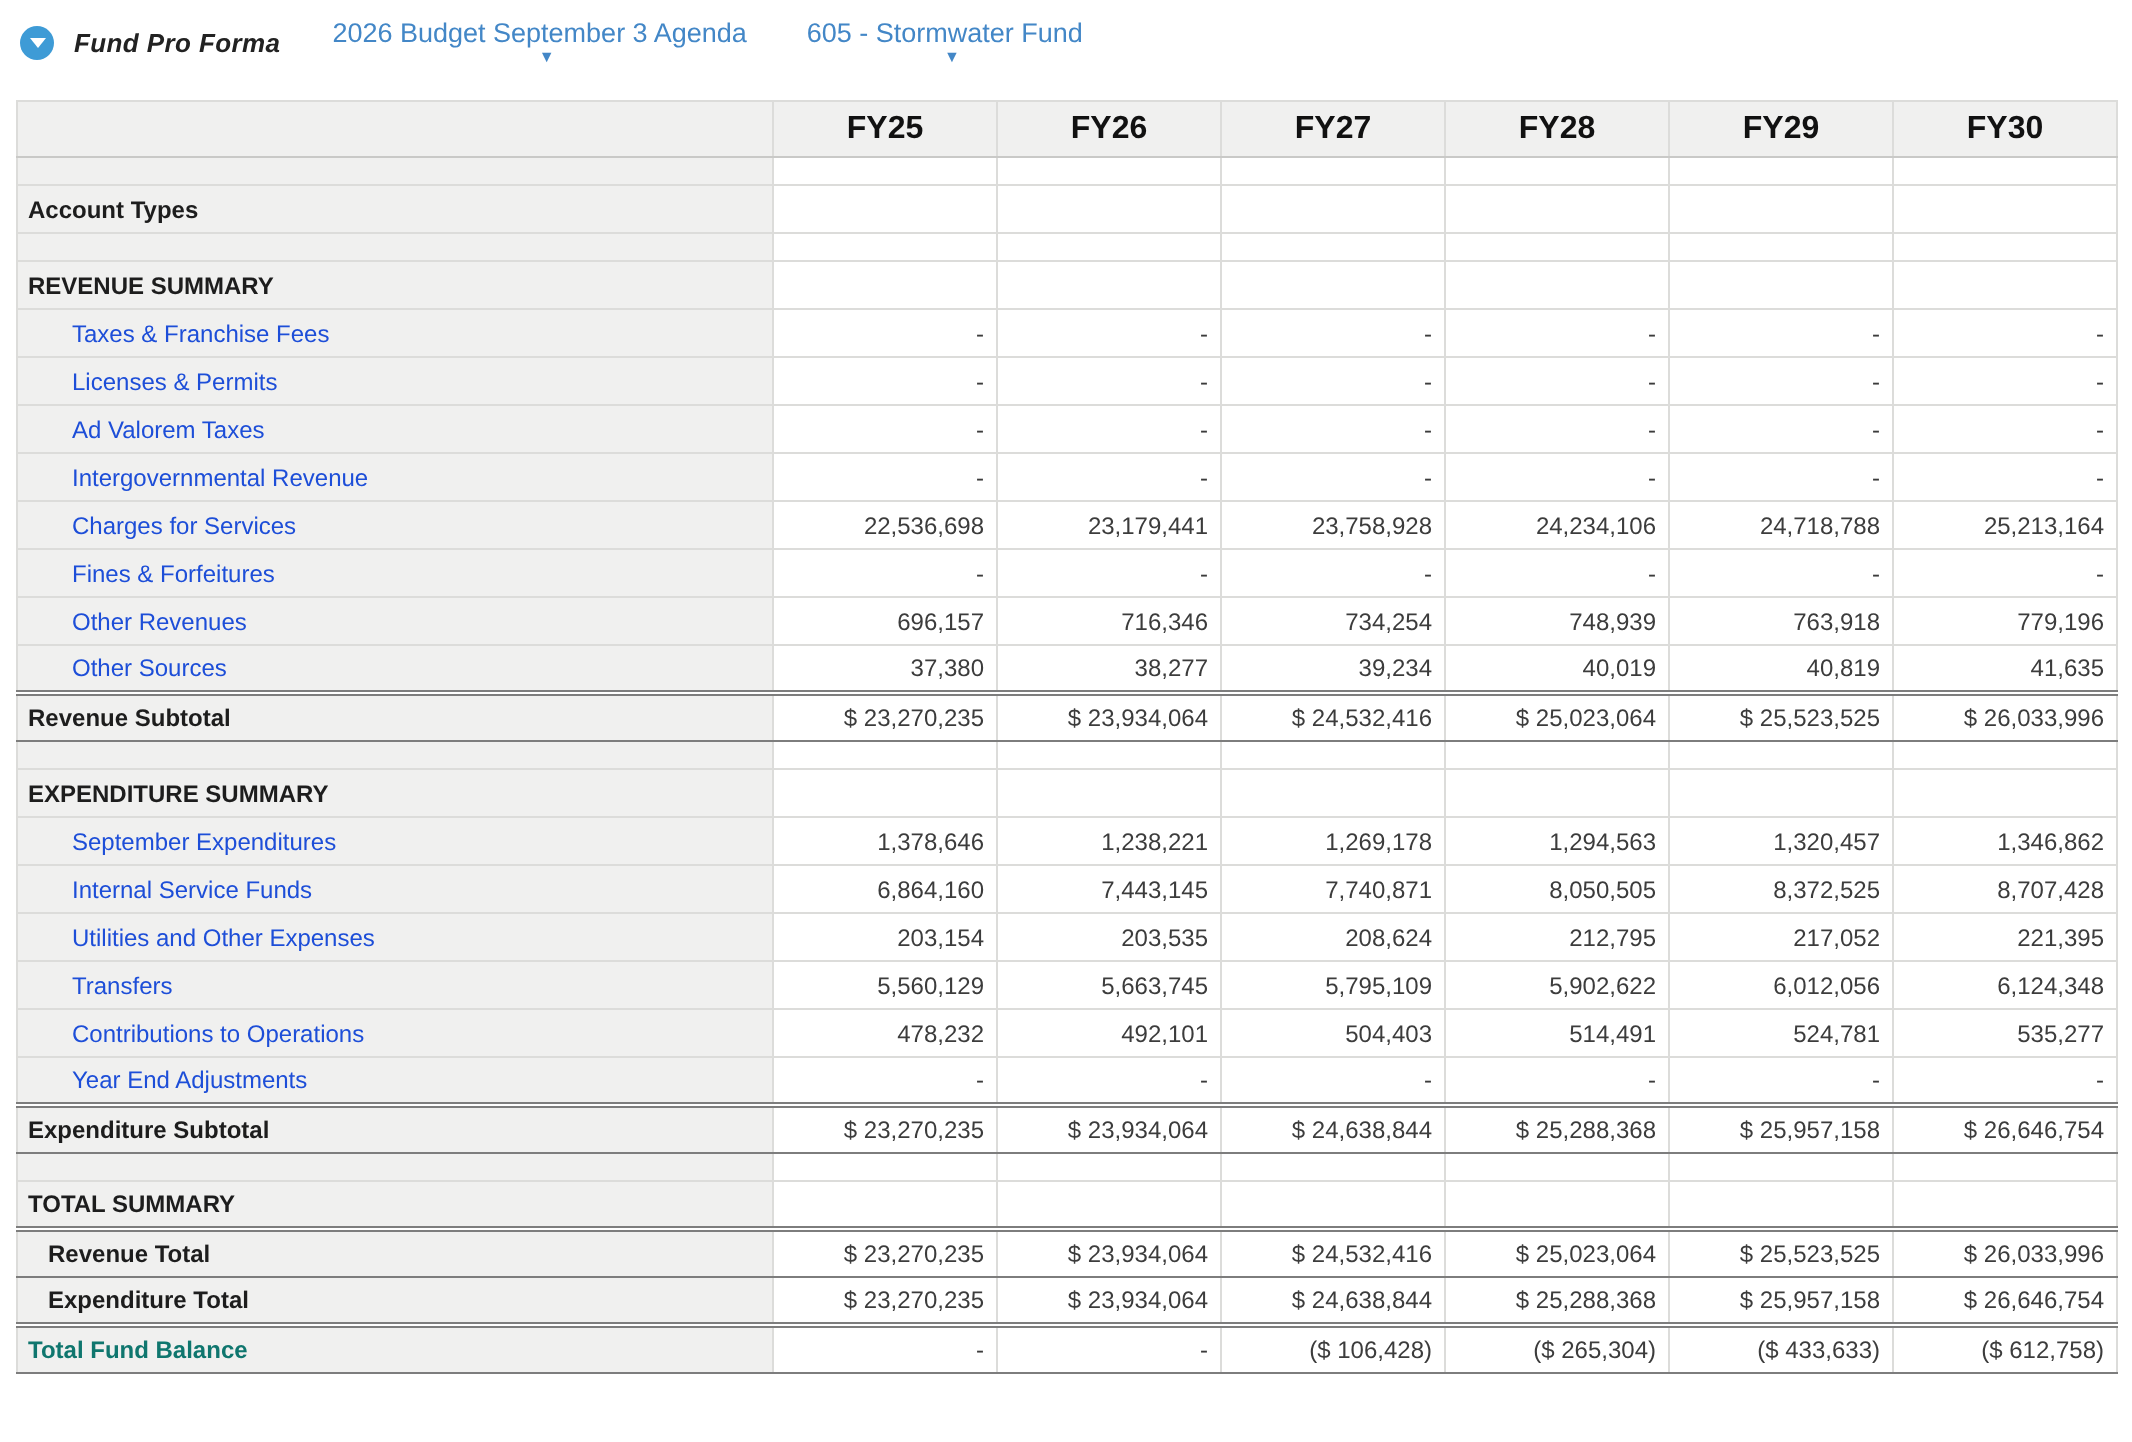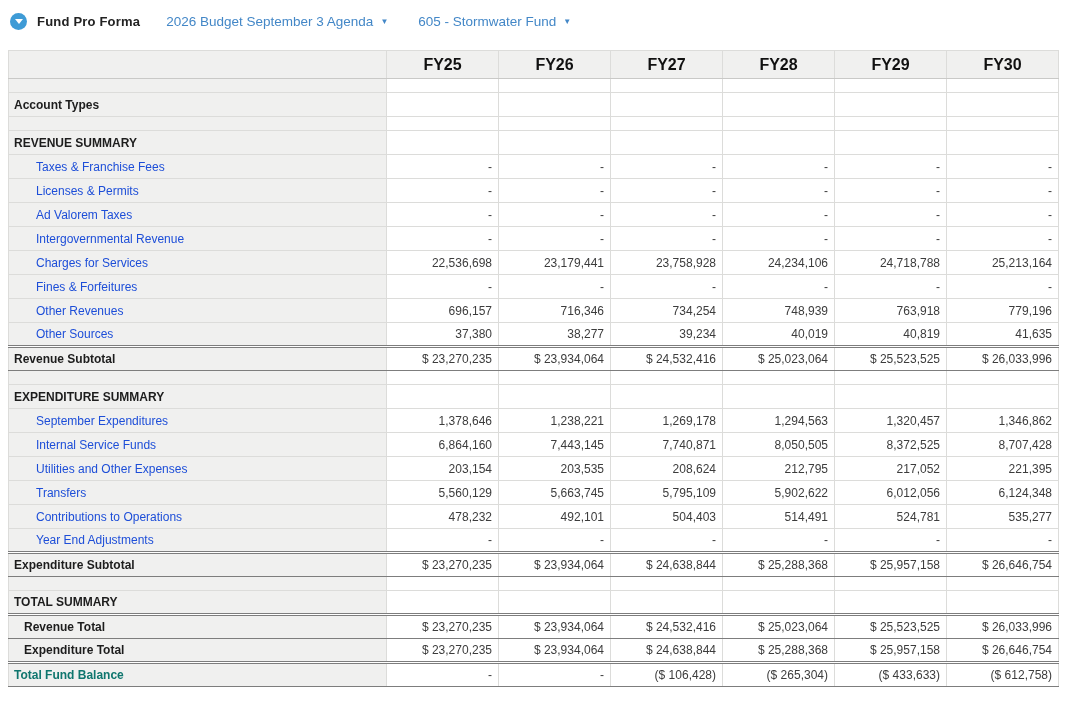--- a/index.html
+++ b/index.html
@@ -35,29 +35,31 @@
     border-right: 4px solid transparent;
     border-top: 5px solid #ffffff;
     margin-top: 1px;
   }
   .page-title {
     font-size: 13px;
     font-weight: bold;
     color: #222;
     margin-right: 26px;
     letter-spacing: 0.2px;
+    font-style: italic;
   }
   .dd-link {
     font-size: 13.5px;
     color: #4387c7;
     cursor: pointer;
     display: inline-flex;
     align-items: center;
     margin-right: 30px;
     white-space: nowrap;
+    flex-direction: column;
   }
   .dd-link .caret {
     font-size: 8px;
     margin-left: 7px;
     color: #4387c7;
   }
 
   
   table.proforma {
     border-collapse: collapse;

